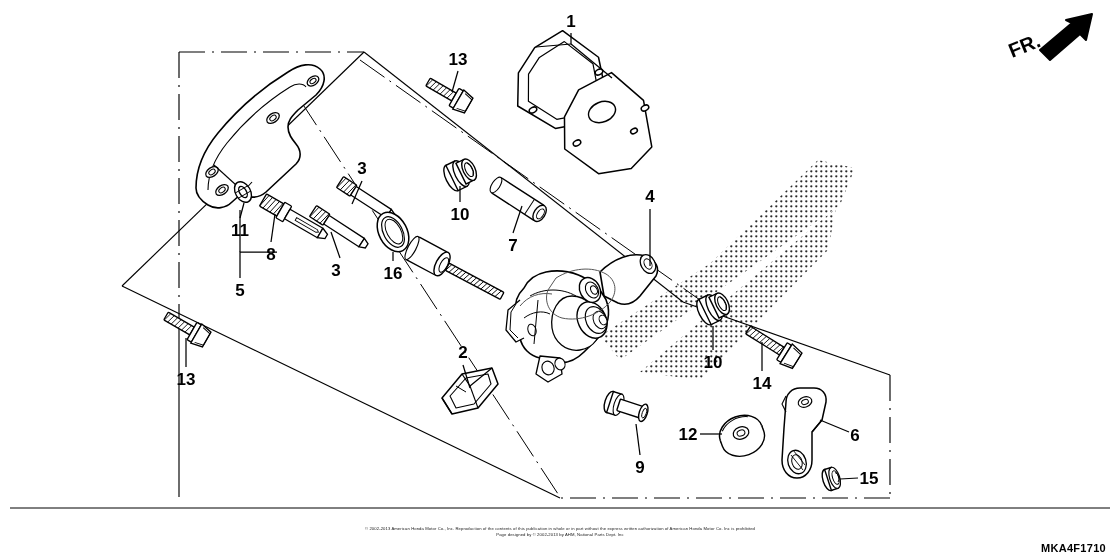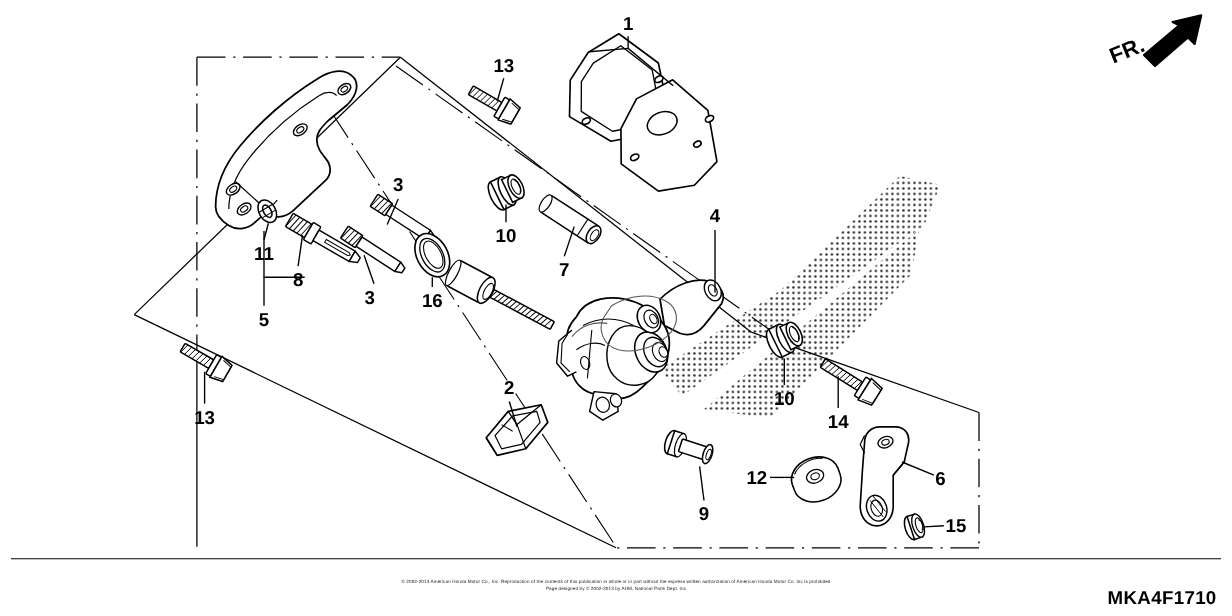--- a/index.html
+++ b/index.html
@@ -2,21 +2,21 @@
 <html><head>
 <meta charset="utf-8">
 <style>
   html,body{margin:0;padding:0;background:#ffffff;}
   body{width:1120px;height:560px;overflow:hidden;
        font-family:"Liberation Sans",sans-serif;color:#000;}
   #stage{position:relative;width:1120px;height:560px;background:#fff;}
   svg.layer{position:absolute;left:0;top:0;width:1120px;height:560px;}
   .num{font-family:"Liberation Sans",sans-serif;font-size:17px;font-weight:700;fill:#000;}
   .fr-text{font-family:"Liberation Sans",sans-serif;font-weight:700;font-size:20px;fill:#000;}
-  .partno{position:absolute;right:14px;bottom:6px;font-size:17px;font-weight:700;letter-spacing:.3px;}
+  .partno{position:absolute;right:14px;bottom:6px;font-size:11px;font-weight:700;letter-spacing:.3px;}
   .copy{position:absolute;left:0;right:0;bottom:22px;text-align:center;
         font-size:4.2px;line-height:6px;color:#1a1a1a;letter-spacing:.1px;}
   .copy div{white-space:nowrap;}
 </style>
 </head>
 <body>
 
 <div id="stage">
 
   <svg class="layer" viewBox="0 0 1120 560">

